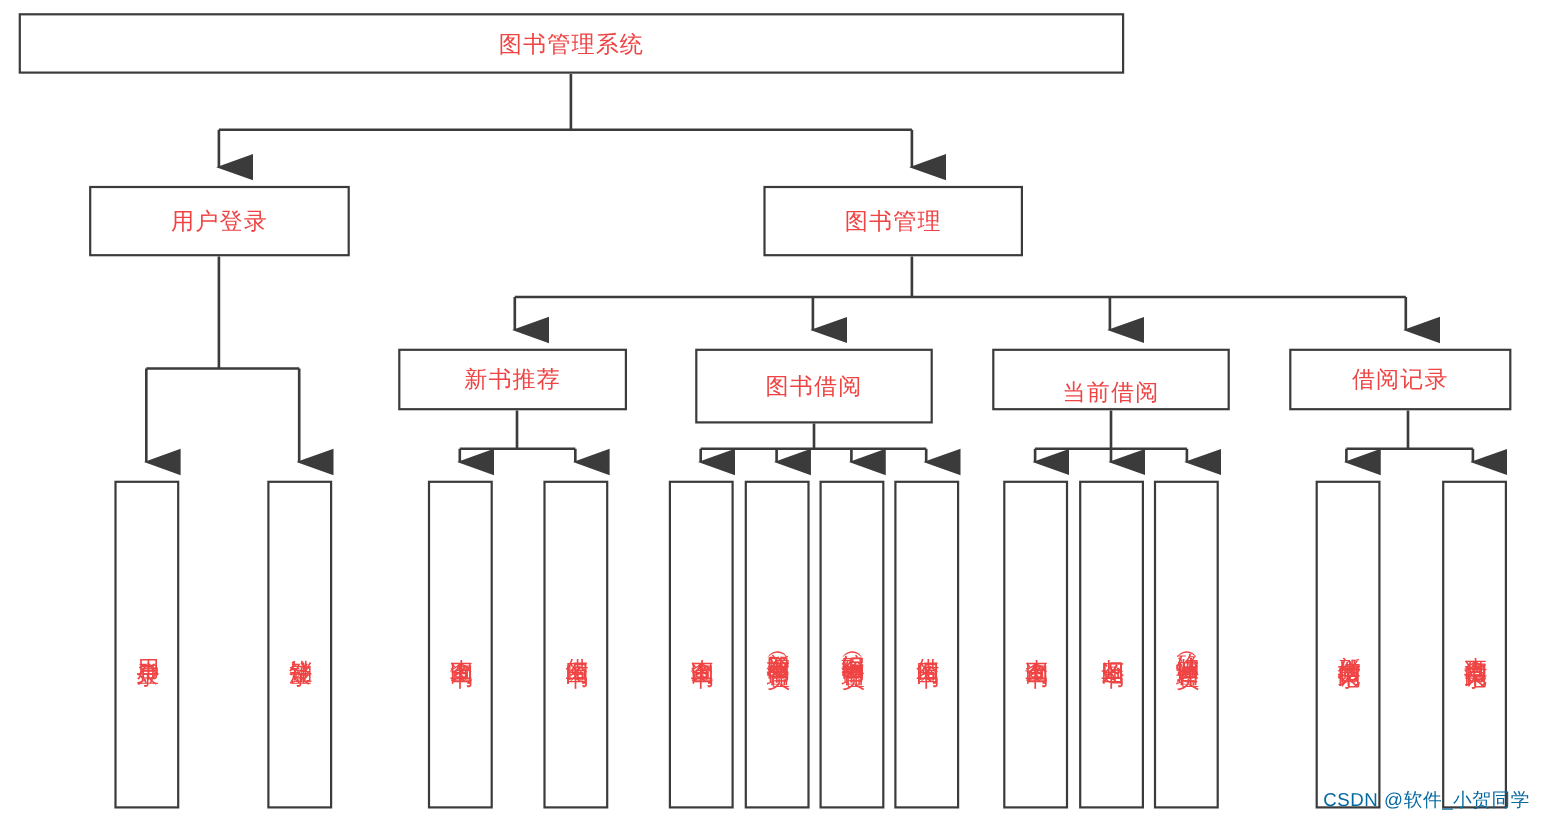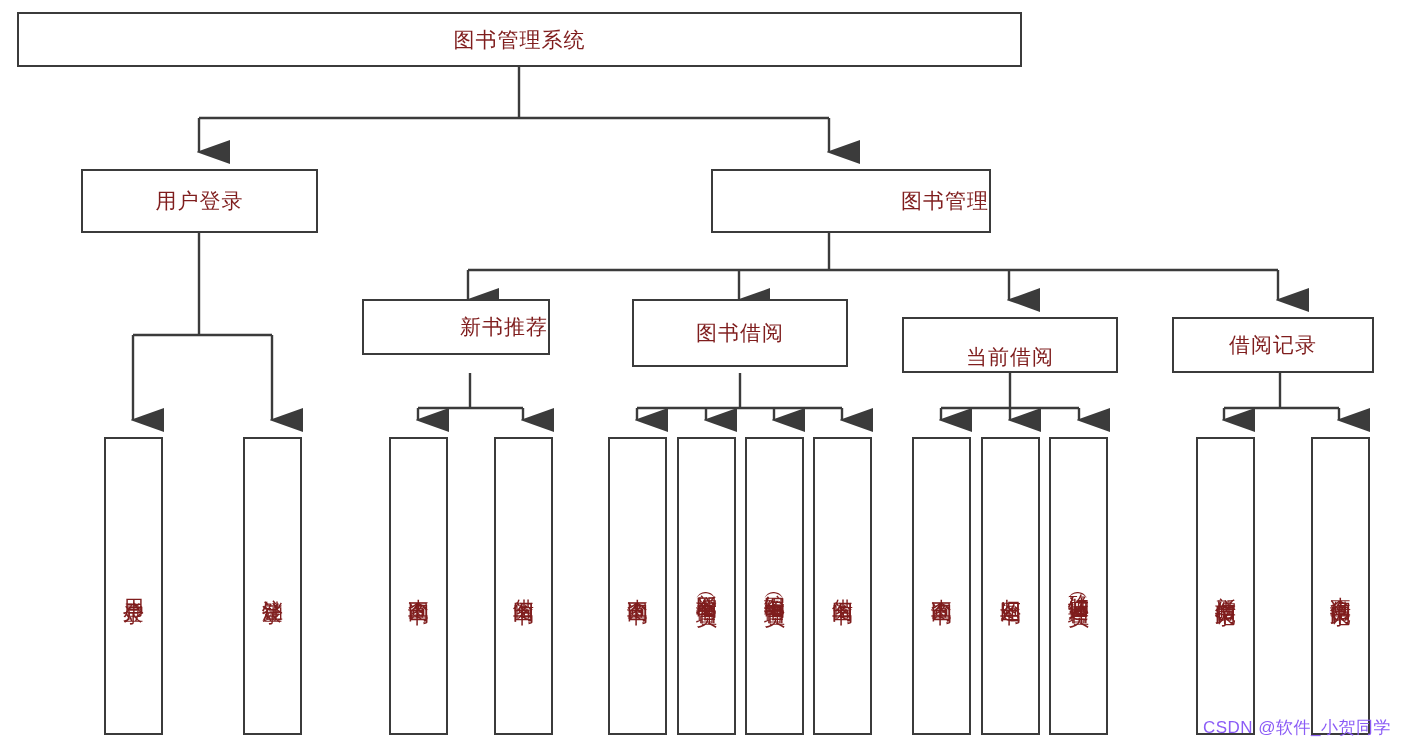--- a/index.html
+++ b/index.html
@@ -18,21 +18,21 @@
     overflow: hidden;
   }
   .node {
     position: absolute;
     box-sizing: border-box;
     border: 2px solid #3b3b3b;
     background: #ffffff;
     display: flex;
     align-items: center;
     justify-content: center;
-    color: #7f1d1d;
+    color: #ef4444;
   }
   .node.horiz {
     font-size: 21px;
     letter-spacing: 1px;
   }
   .node.vert {
     writing-mode: vertical-rl;
     text-orientation: upright;
     font-size: 21px;
     letter-spacing: 2px;
@@ -59,21 +59,21 @@
     fill: none;
   }
   .arrowhead {
     fill: #3b3b3b;
   }
   #watermark {
     position: absolute;
     right: 14px;
     bottom: 8px;
     font-size: 17px;
-    color: #8b5cf6;
+    color: #0369a1;
     letter-spacing: 0.5px;
     white-space: nowrap;
   }
 </style>
 </head>
 <body>
 
 <div id="canvas">
 
   <svg id="wires" viewBox="0 0 1405 747">
@@ -124,28 +124,28 @@
     <path class="wire" d="M1339 408 L1339 420" marker-end="url(#arrow)"></path>
   </svg>
 
   <div class="node horiz" style="left:17px; top:12px; width:1005px; height:55px;">
     <span>图书管理系统</span>
   </div>
 
   <div class="node horiz" style="left:81px; top:169px; width:237px; height:64px;">
     <span>用户登录</span>
   </div>
-  <div class="node horiz" style="left:711px; top:169px; width:280px; height:64px;justify-content:flex-end;">
+  <div class="node horiz" style="left:694px; top:169px; width:236px; height:64px;">
     <span>图书管理</span>
   </div>
 
-  <div class="node horiz" style="left:362px; top:299px; width:188px; height:56px;justify-content:flex-end;">
+  <div class="node horiz" style="left:362px; top:317px; width:208px; height:56px;">
     <span>新书推荐</span>
   </div>
-  <div class="node horiz" style="left:632px; top:299px; width:216px; height:68px;">
+  <div class="node horiz" style="left:632px; top:317px; width:216px; height:68px;">
     <span>图书借阅</span>
   </div>
   <div class="node horiz" style="left:902px; top:317px; width:216px; height:56px;align-items:flex-end;">
     <span>当前借阅</span>
   </div>
   <div class="node horiz" style="left:1172px; top:317px; width:202px; height:56px;">
     <span>借阅记录</span>
   </div>
 
   <div class="node vert" style="left:104px; top:437px; width:59px; height:298px;">

